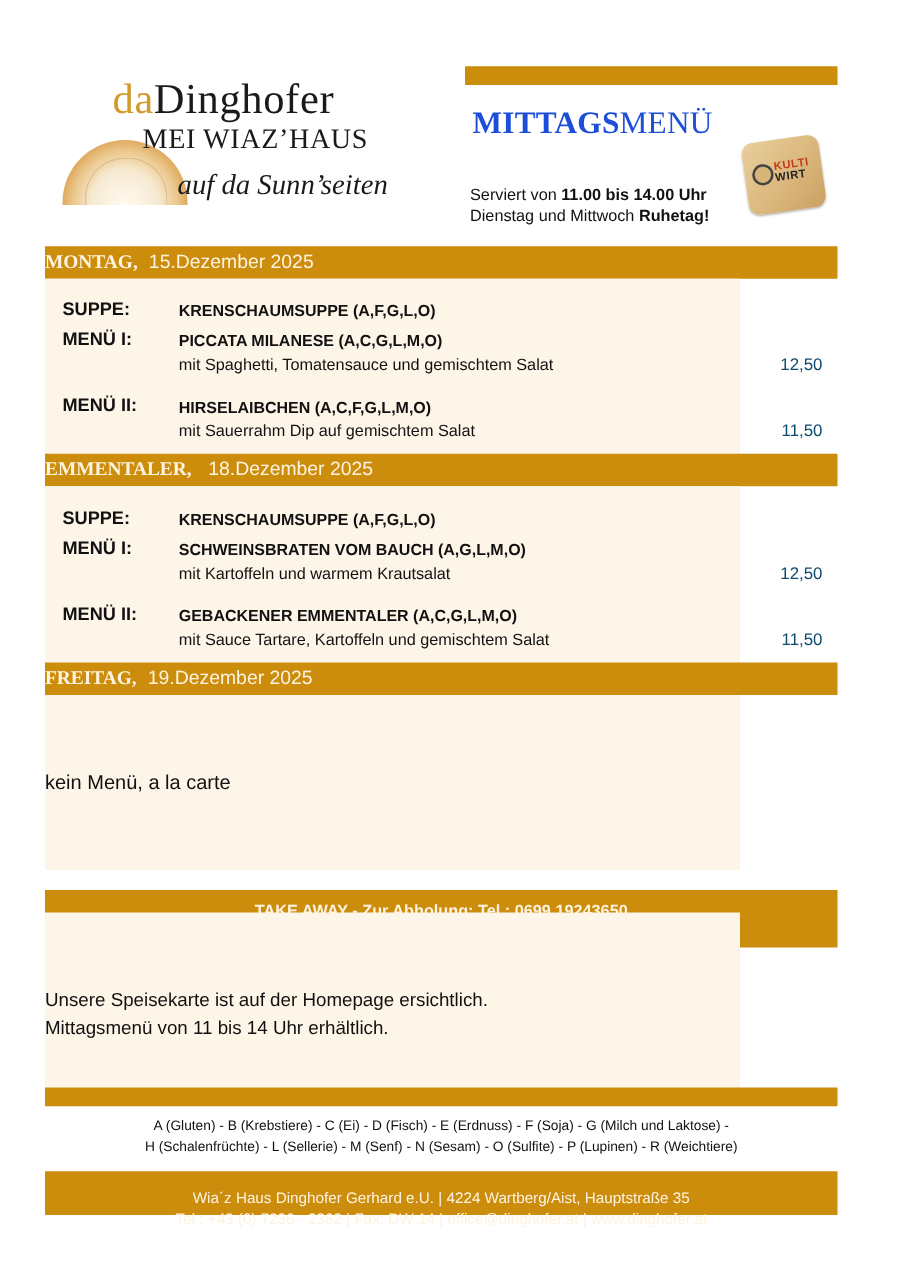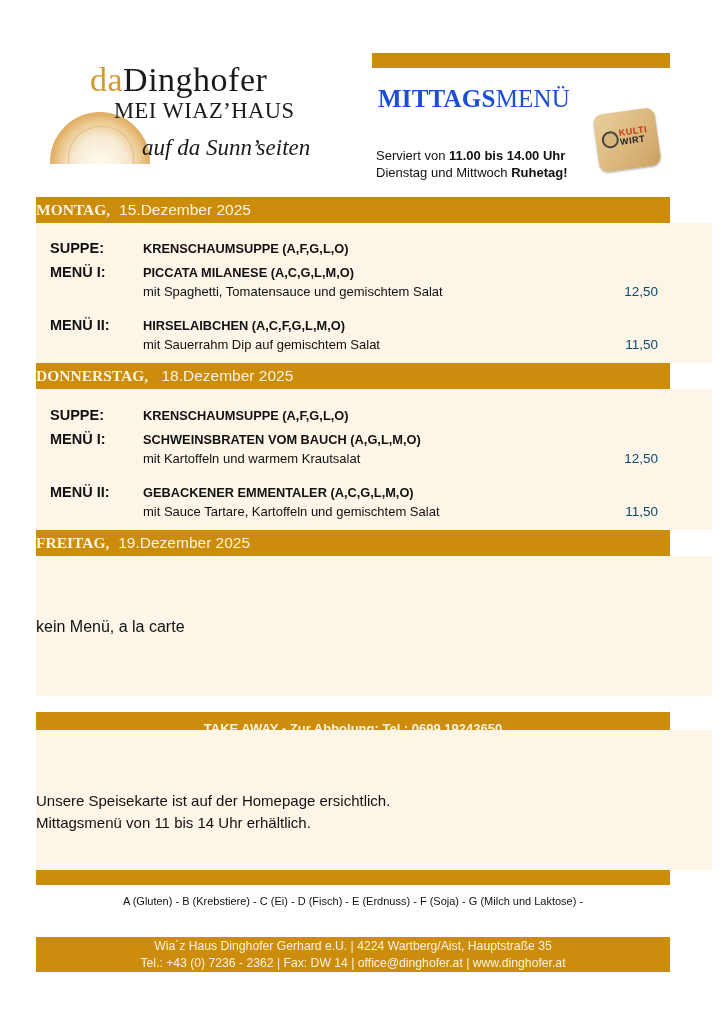--- a/index.html
+++ b/index.html
@@ -27,32 +27,32 @@
   .badge-inner { position: absolute; left: 6px; top: 16px; width: 50px; height: 24px; }
   .badge-circle { position: absolute; left: 0; top: 2px; width: 17px; height: 17px; border-radius: 50%; border: 2px solid #444; background: #d9b57a; }
   .badge-t1 { position: absolute; left: 18px; top: 0; font-size: 9px; font-weight: bold; color: #c43a1a; line-height: 10px; letter-spacing: 0.5px; }
   .badge-t2 { position: absolute; left: 18px; top: 9px; font-size: 9px; font-weight: bold; color: #222; line-height: 10px; letter-spacing: 0.5px; }
 
   .band { position: absolute; left: 36px; width: 634px; background: #cc8c0c; color: #fff; }
   .day-band { height: 26px; line-height: 26px; font-size: 16px; }
   .day-band .dayname { font-family: "Liberation Serif", serif; font-weight: bold; font-size: 15.5px; color: #fdf3e0; }
   .day-band .date { font-family: "Liberation Sans", sans-serif; font-size: 15.5px; color: #fdf3e0; }
 
-  .panel { position: absolute; left: 36px; width: 676px; background: #fdf5e7; }
+  .panel { position: absolute; left: 36px; width: 556px; background: #fdf5e7; }
 
   .row { position: absolute; left: 14px; width: 608px; }
   .row .label { position: absolute; left: 0; top: 0; font-weight: bold; font-size: 14.5px; color: #111; }
   .row .dish { position: absolute; left: 93px; top: 1px; font-weight: bold; font-size: 12.8px; color: #111; }
   .row .side { position: absolute; left: 93px; top: 20px; font-size: 13px; color: #111; }
   .row .price { position: absolute; right: 0; top: 20px; font-size: 13.5px; color: #0c4a6e; }
 
   .center-text { position: absolute; left: 0; width: 634px; color: #111; }
 
   .allergens { position: absolute; left: 36px; top: 893px; width: 634px; text-align: center; font-size: 11px; line-height: 17px; color: #111; }
-  .footer { position: absolute; left: 36px; top: 937px; width: 634px; height: 35px; background: #cc8c0c; text-align: center; color: #fdf3e0; font-size: 12.2px; line-height: 16.5px; padding-top: 1px; }
+  .footer { position: absolute; left: 36px; top: 937px; width: 634px; height: 35px; background: #cc8c0c; text-align: center; color: #fdf3e0; font-size: 12.2px; line-height: 16.5px; padding-top: 13px; }
 </style>
 </head>
 <body>
 
 <div class="logo">
   <div class="sun"></div>
   <div class="logo-brand"><span class="da">da</span><span class="ding">Dinghofer</span></div>
   <div class="logo-sub">MEI WIAZ’HAUS</div>
   <div class="logo-tag">auf da Sunn’seiten</div>
 </div>
@@ -88,21 +88,21 @@
   </div>
   <div class="row" style="top:94px;">
     <div class="label">MENÜ II:</div>
     <div class="dish">HIRSELAIBCHEN (A,C,F,G,L,M,O)</div>
     <div class="side">mit Sauerrahm Dip auf gemischtem Salat</div>
     <div class="price">11,50</div>
   </div>
 </div>
 
 <div class="band day-band" style="top:363px;">
-  <span class="dayname">DONNERSTAG,</span>&nbsp;&nbsp;
+  <span class="dayname">EMMENTALER,</span>&nbsp;&nbsp;
   <span class="date">18.Dezember 2025</span>
 </div>
 <div class="panel" style="top:389px;height:141px;">
   <div class="row" style="top:18px;">
     <div class="label">SUPPE:</div>
     <div class="dish">KRENSCHAUMSUPPE (A,F,G,L,O)</div>
   </div>
   <div class="row" style="top:42px;">
     <div class="label">MENÜ I:</div>
     <div class="dish">SCHWEINSBRATEN VOM BAUCH (A,G,L,M,O)</div>
@@ -132,18 +132,19 @@
 <div class="panel" style="top:730px;height:140px;">
   <div class="center-text" style="top:60px;font-size:15px;line-height:22px;">
     <div>Unsere Speisekarte ist auf der Homepage ersichtlich.</div>
     <div>Mittagsmenü von 11 bis 14 Uhr erhältlich.</div>
   </div>
 </div>
 <div class="band" style="top:870px;height:15px;"></div>
 
 <div class="allergens">
   <div>A (Gluten) - B (Krebstiere) - C (Ei) - D (Fisch) - E (Erdnuss) - F (Soja) - G (Milch und Laktose) -</div>
+  <div>H (Schalenfrüchte) - L (Sellerie) - M (Senf) - N (Sesam) - O (Sulfite) - P (Lupinen) - R (Weichtiere)</div>
 </div>
 
 <div class="footer">
   <div>Wia´z Haus Dinghofer Gerhard e.U. | 4224 Wartberg/Aist, Hauptstraße 35</div>
   <div>Tel.: +43 (0) 7236 - 2362 | Fax: DW 14 | office@dinghofer.at | www.dinghofer.at</div>
 </div>
 
 </body></html>

